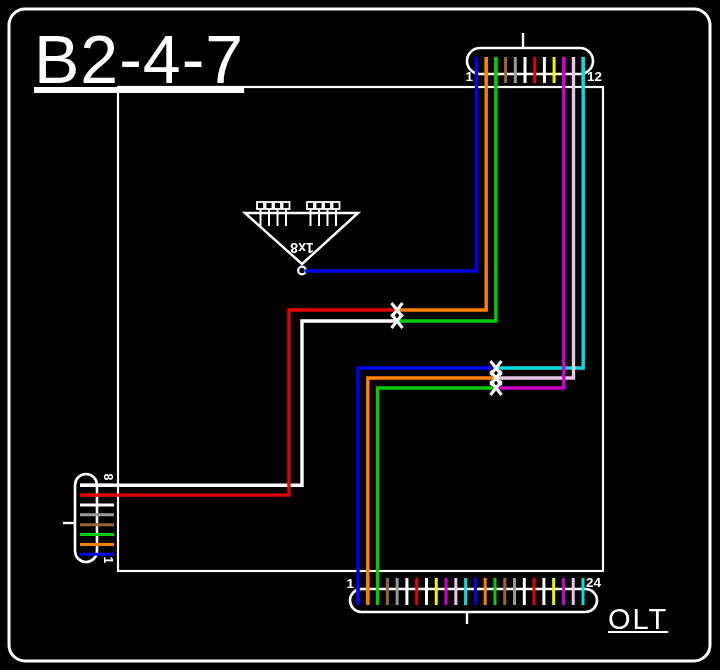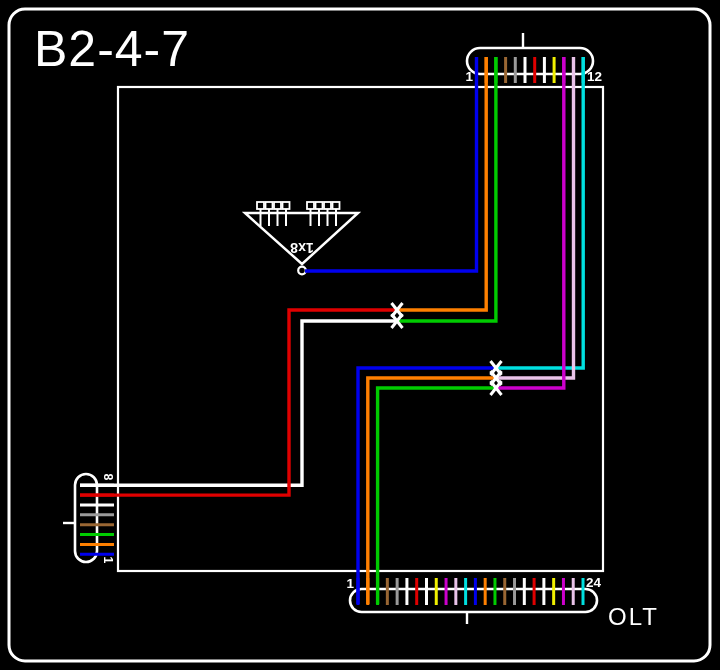--- a/index.html
+++ b/index.html
@@ -5,22 +5,22 @@
   html,body{margin:0;padding:0;background:#000;}
   #stage{
     position:relative;
     width:720px;height:670px;
     background:#000;
     overflow:hidden;
     font-family:"Liberation Sans", sans-serif;
   }
   #diagram-svg{position:absolute;left:0;top:0;}
   .hud-text{position:absolute;color:#fff;white-space:nowrap;}
-  #page-title{left:34px;top:20px;font-size:50px;font-weight:400;letter-spacing:1px;}
-  #olt-label{left:608px;top:603px;font-size:24px;font-weight:400;letter-spacing:2px;}
+  #page-title{left:34px;top:20px;font-size:68px;font-weight:400;letter-spacing:1px;text-decoration:underline;}
+  #olt-label{left:608px;top:603px;font-size:29px;font-weight:400;letter-spacing:2px;text-decoration:underline;}
 </style>
 </head>
 <body>
 
 <div id="stage">
   <svg id="diagram-svg" width="720" height="670" viewBox="0 0 720 670">
       <rect x="9" y="9" width="701" height="652" rx="16" fill="none" stroke="#ffffff" stroke-width="3"></rect>
       <rect x="118" y="87" width="485" height="484" fill="none" stroke="#ffffff" stroke-width="2.2"></rect>
       <rect x="467" y="48" width="126" height="26" rx="13" fill="none" stroke="#ffffff" stroke-width="2.6"></rect>
       <line x1="523" y1="33" x2="523" y2="48" stroke="#ffffff" stroke-width="2.4"></line>

